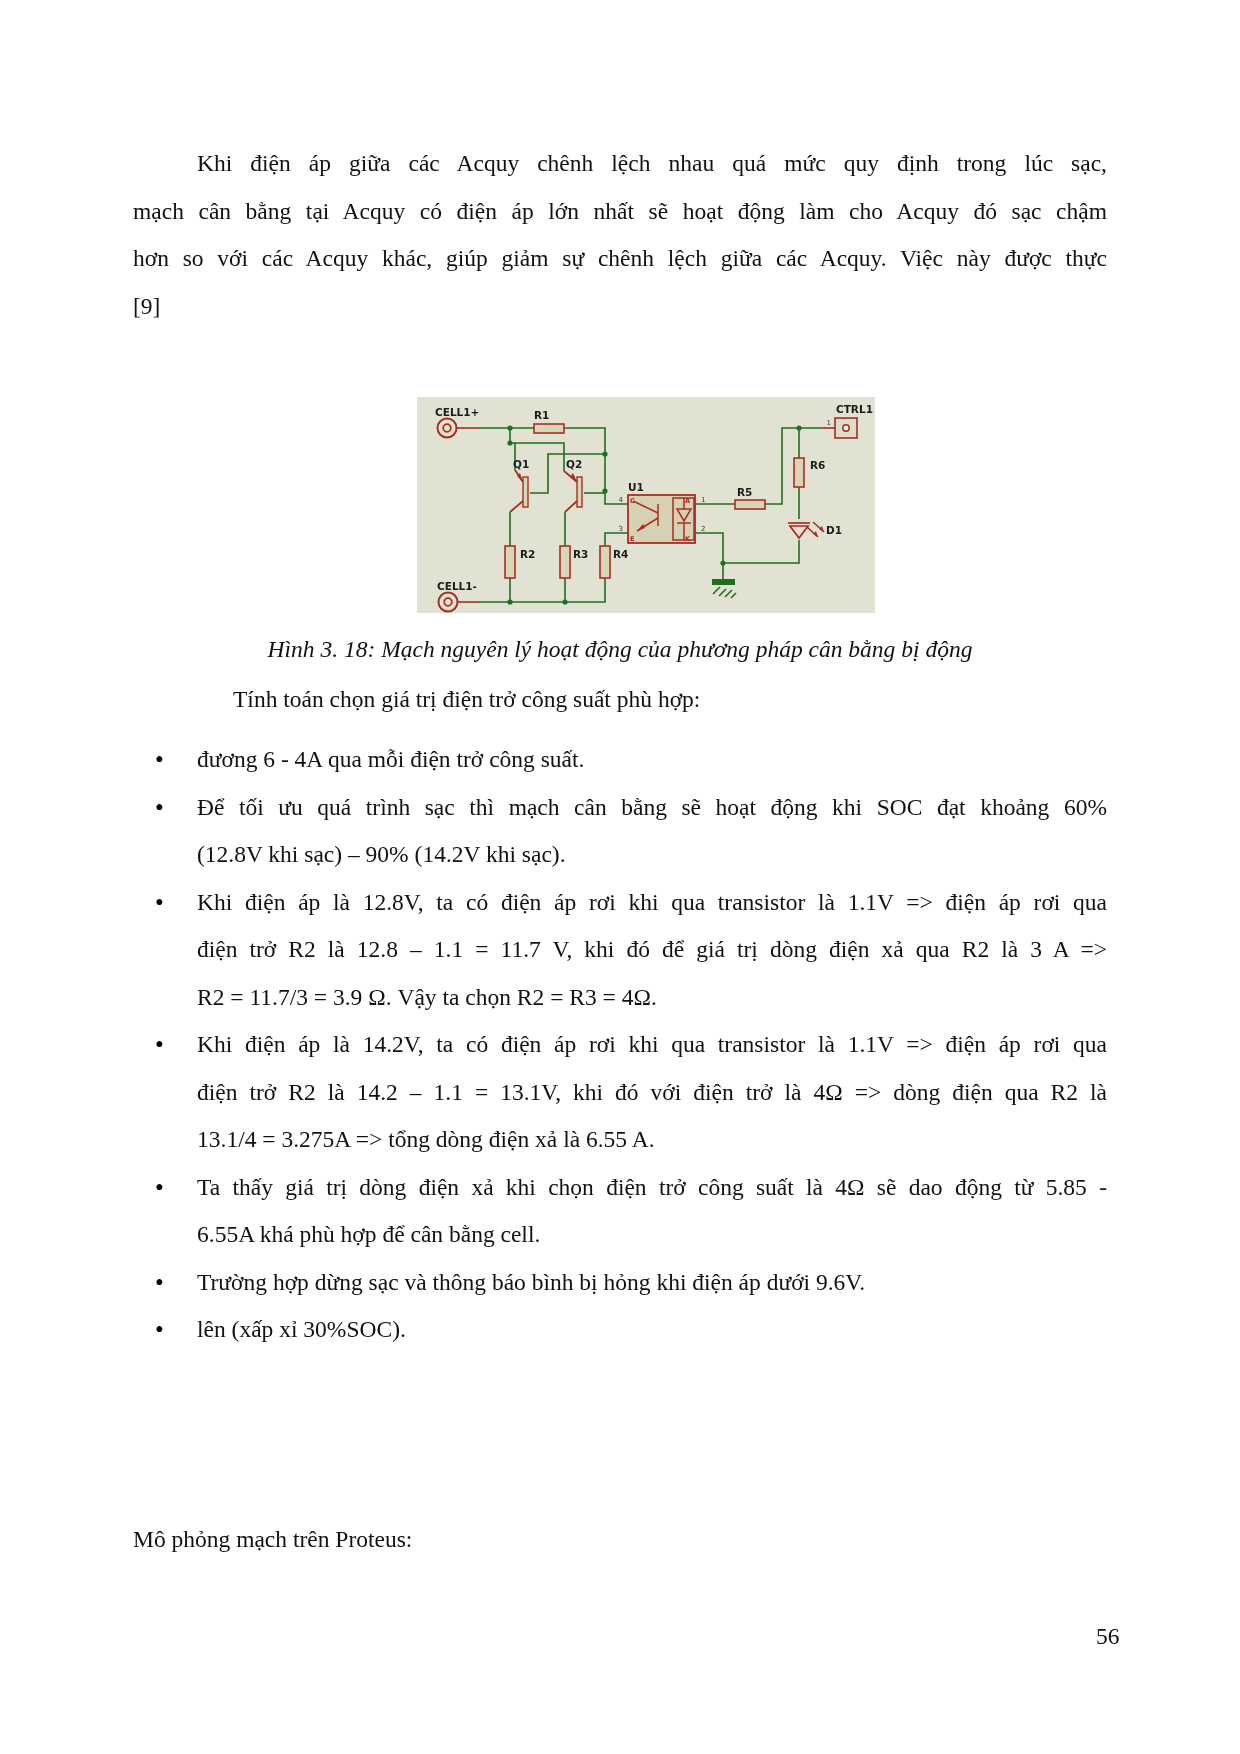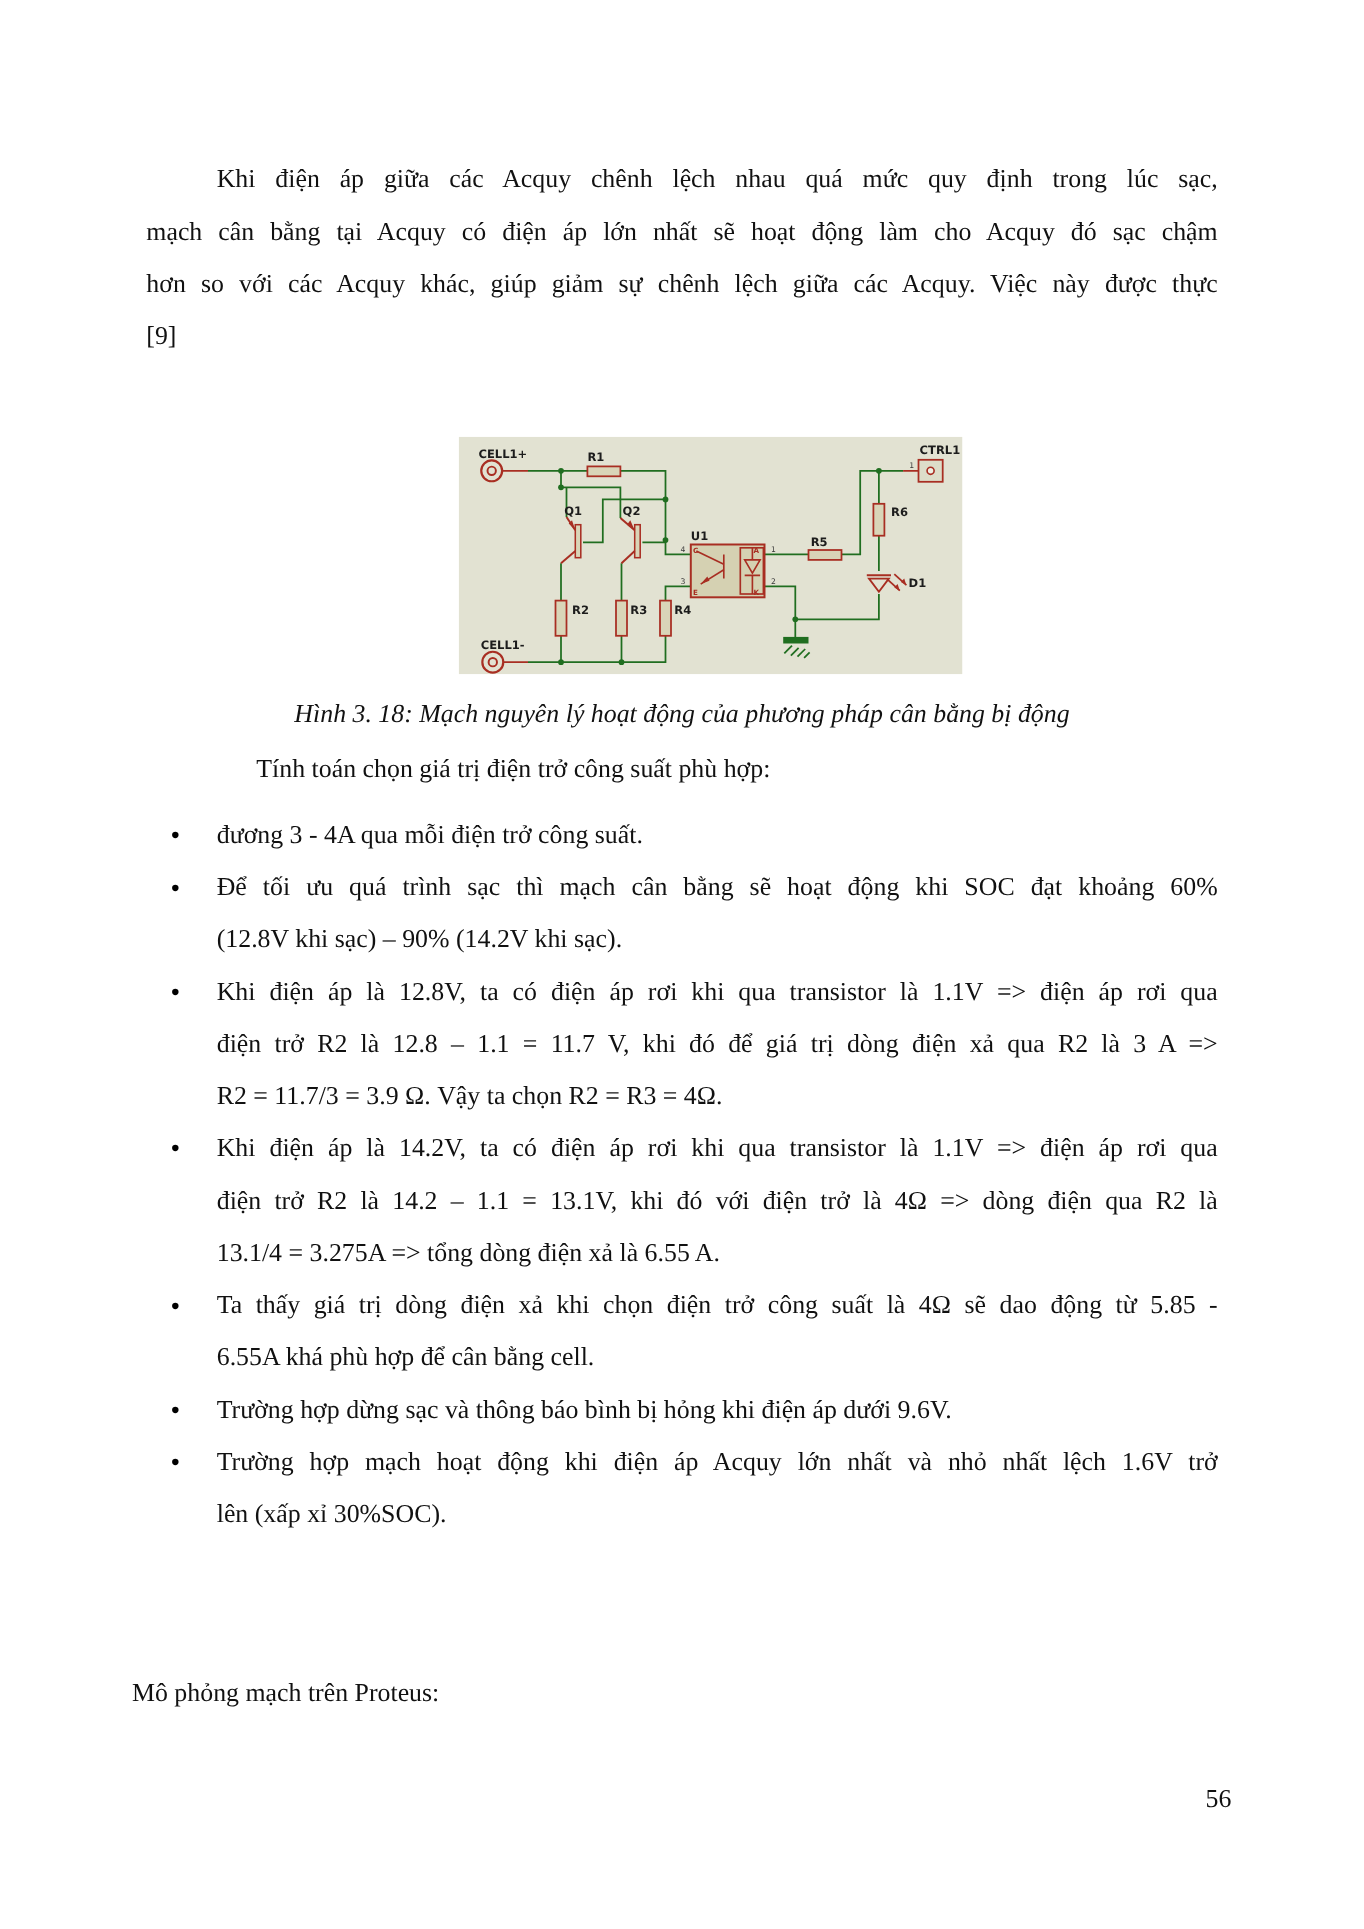--- a/index.html
+++ b/index.html
@@ -15,21 +15,21 @@
   .indent{text-indent:64px;}
   .para1{left:133px;top:140px;width:974px;font-family:Liberation Serif, serif;}
   .caption{left:133px;top:626px;width:974px;text-align:center;font-style:italic;}
   .calcintro{left:197px;top:676px;width:920px;margin-left:36px;}
   .bullets{left:197px;top:736px;width:910px;}
   .bullet-item{position:relative;}
   .bmark{
     position:absolute;left:-42px;top:0;width:30px;
     font-size:25px;line-height:47.5px;text-align:left;color:#000;
   }
-  .closing{left:120px;top:1516px;width:974px;}
+  .closing{left:133px;top:1516px;width:974px;}
   .pagenum{left:1096px;top:1613px;width:80px;}
   .figwrap{left:417px;top:397px;width:458px;height:216px;}
   svg text{font-family:"DejaVu Sans", sans-serif;}
   .reflabel{font-size:10.5px;font-weight:bold;fill:#1c1c1c;}
   .pinnum{font-size:7px;fill:#3a3a3a;}
   .optoletter{font-size:6.5px;fill:#a82e22;font-weight:bold;}
 </style>
 </head>
 <body>
 
@@ -188,21 +188,21 @@
 </div>
 
 <div class="abs caption tline">Hình 3. 18: Mạch nguyên lý hoạt động của phương pháp cân bằng bị động</div>
 
 <div class="abs calcintro tline left">Tính toán chọn giá trị điện trở công suất phù hợp:</div>
 
 <div class="abs bullets">
 
   <div class="bullet-item">
     <span class="bmark">•</span>
-    <div class="tline left">đương 3 - 4A qua mỗi điện trở công suất.</div>
+    <div class="tline left">đương 6 - 4A qua mỗi điện trở công suất.</div>
   </div>
 
   <div class="bullet-item">
     <span class="bmark">•</span>
     <div class="tline just">Để tối ưu quá trình sạc thì mạch cân bằng sẽ hoạt động khi SOC đạt khoảng 60%</div>
     <div class="tline left">(12.8V khi sạc) – 90% (14.2V khi sạc).</div>
   </div>
 
   <div class="bullet-item">
     <span class="bmark">•</span>
@@ -224,21 +224,20 @@
     <div class="tline left">6.55A khá phù hợp để cân bằng cell.</div>
   </div>
 
   <div class="bullet-item">
     <span class="bmark">•</span>
     <div class="tline left">Trường hợp dừng sạc và thông báo bình bị hỏng khi điện áp dưới 9.6V.</div>
   </div>
 
   <div class="bullet-item">
     <span class="bmark">•</span>
-    <div class="tline just">Trường hợp mạch hoạt động khi điện áp Acquy lớn nhất và nhỏ nhất lệch 1.6V trở</div>
     <div class="tline left">lên (xấp xỉ 30%SOC).</div>
   </div>
 
 </div>
 
 <div class="abs closing tline left">Mô phỏng mạch trên Proteus:</div>
 
 <div class="abs pagenum tline left">56</div>
 
 </body></html>

